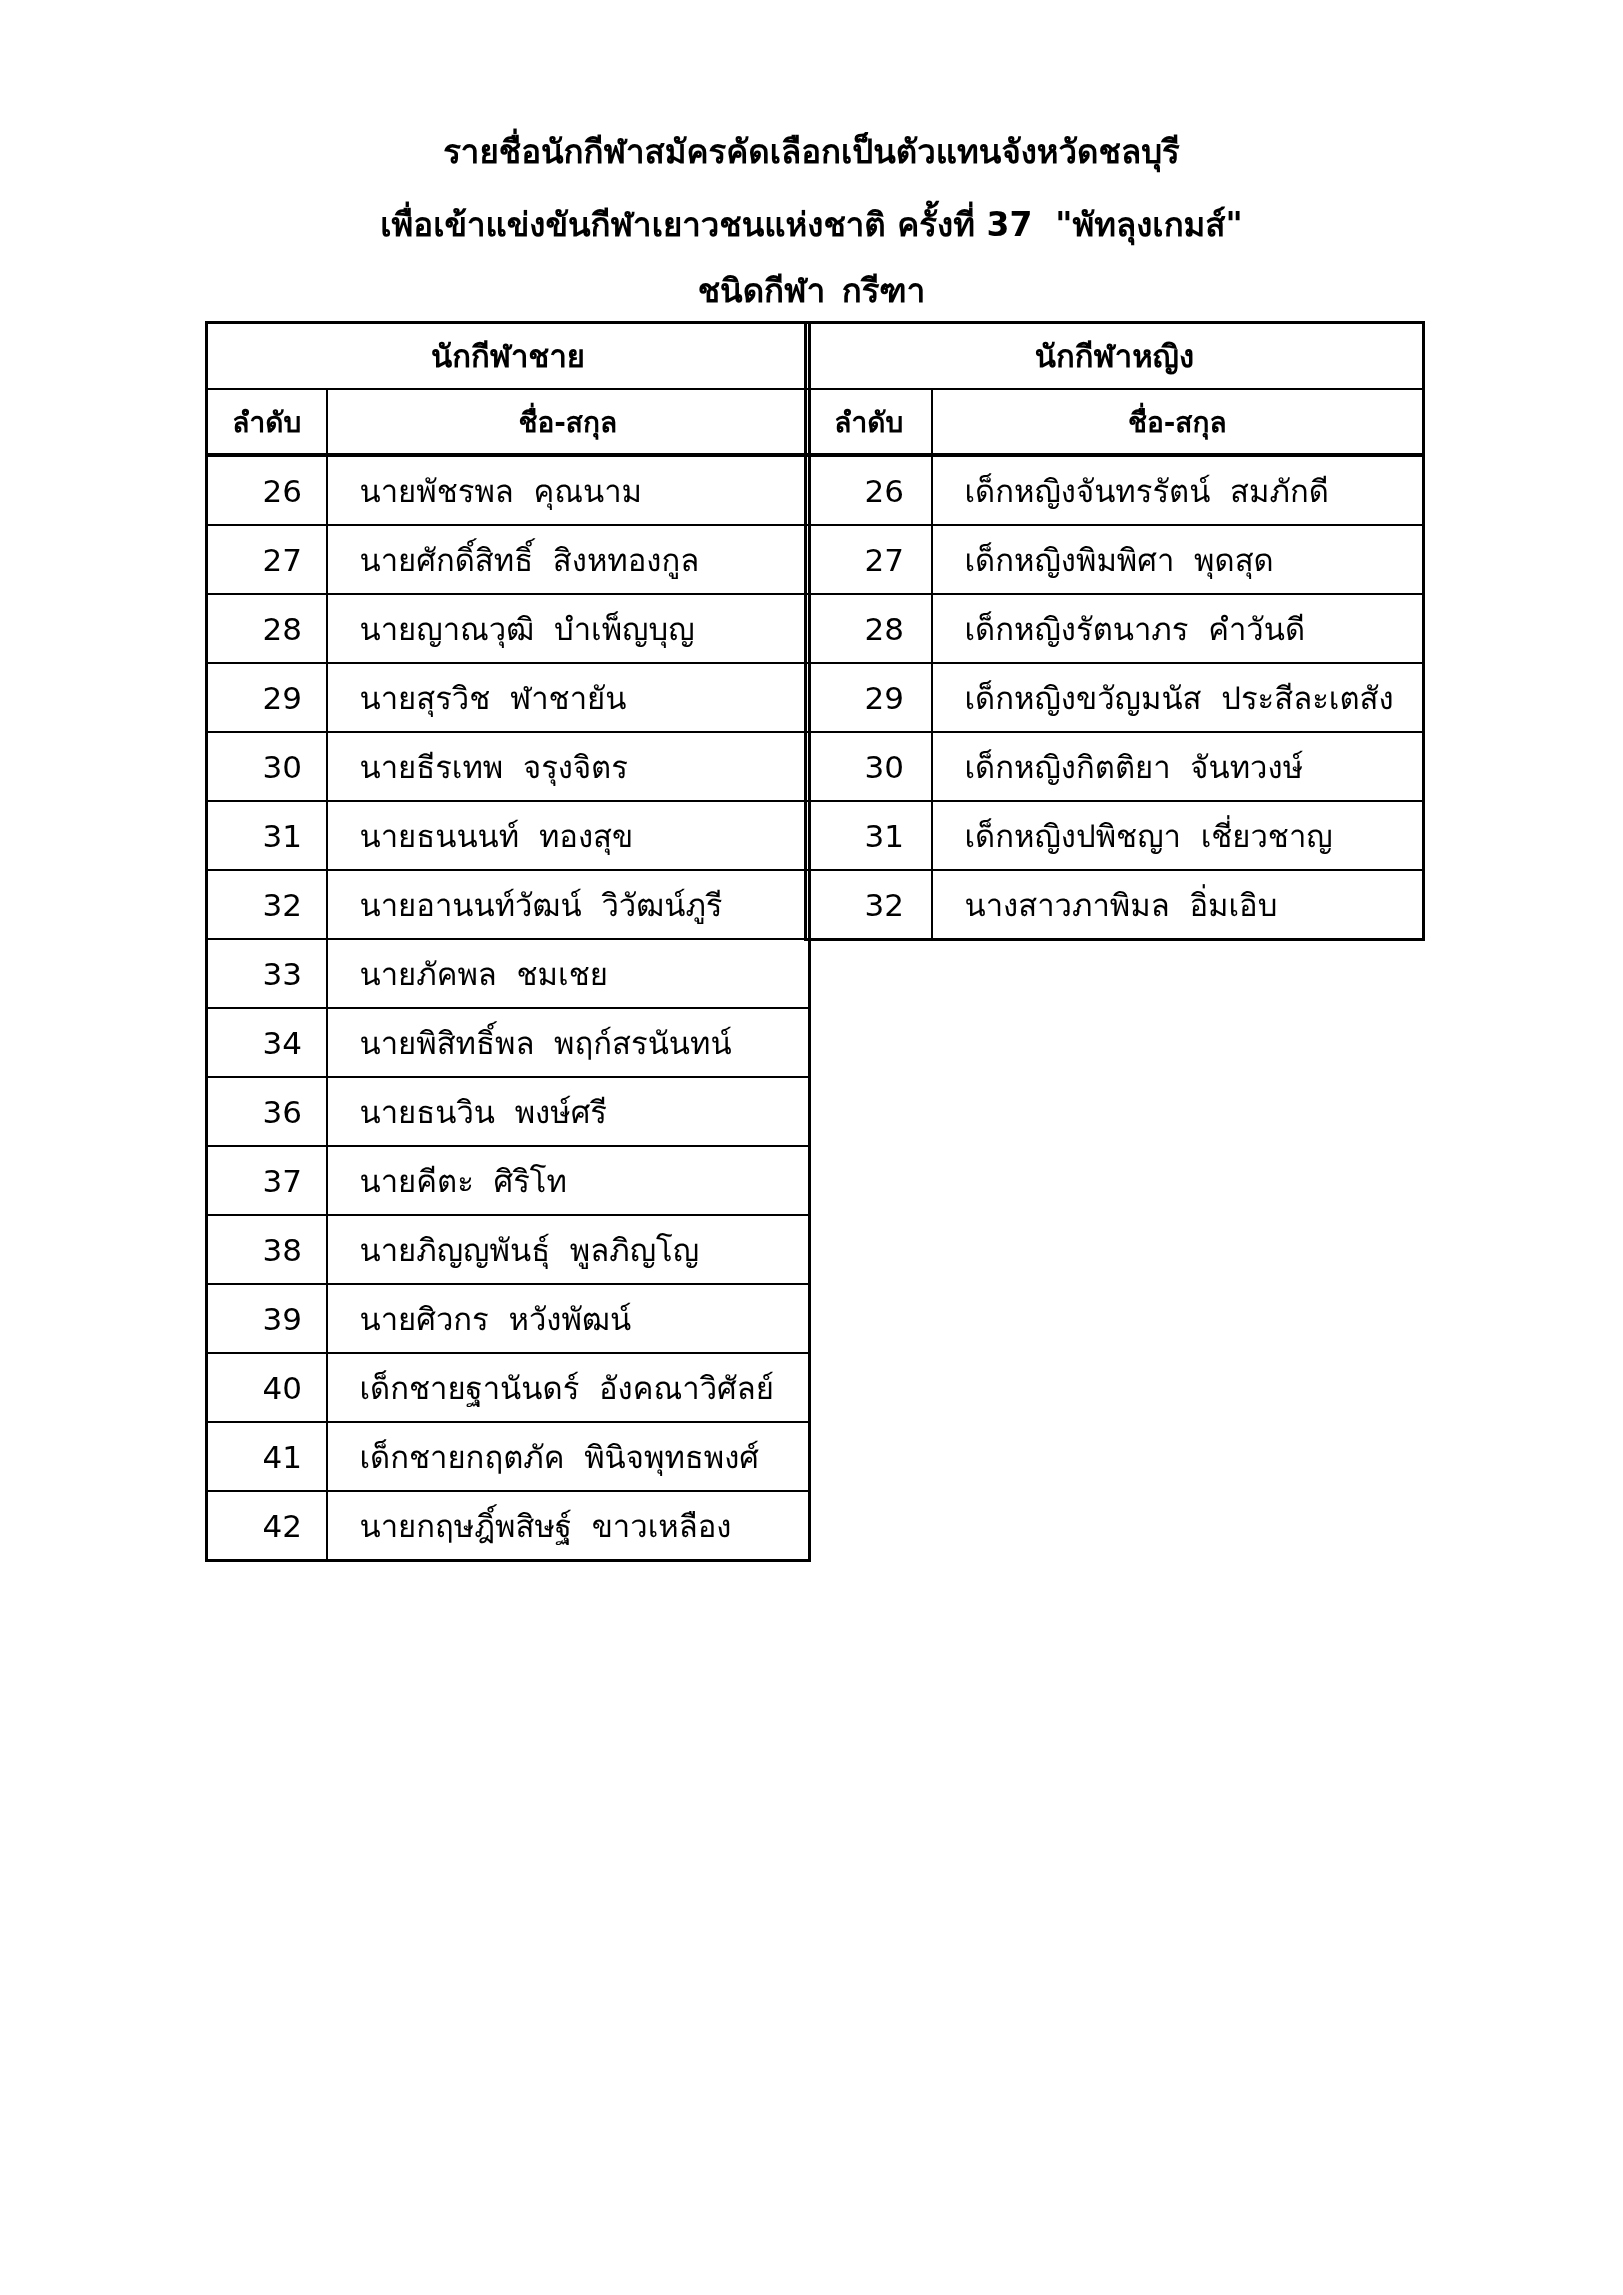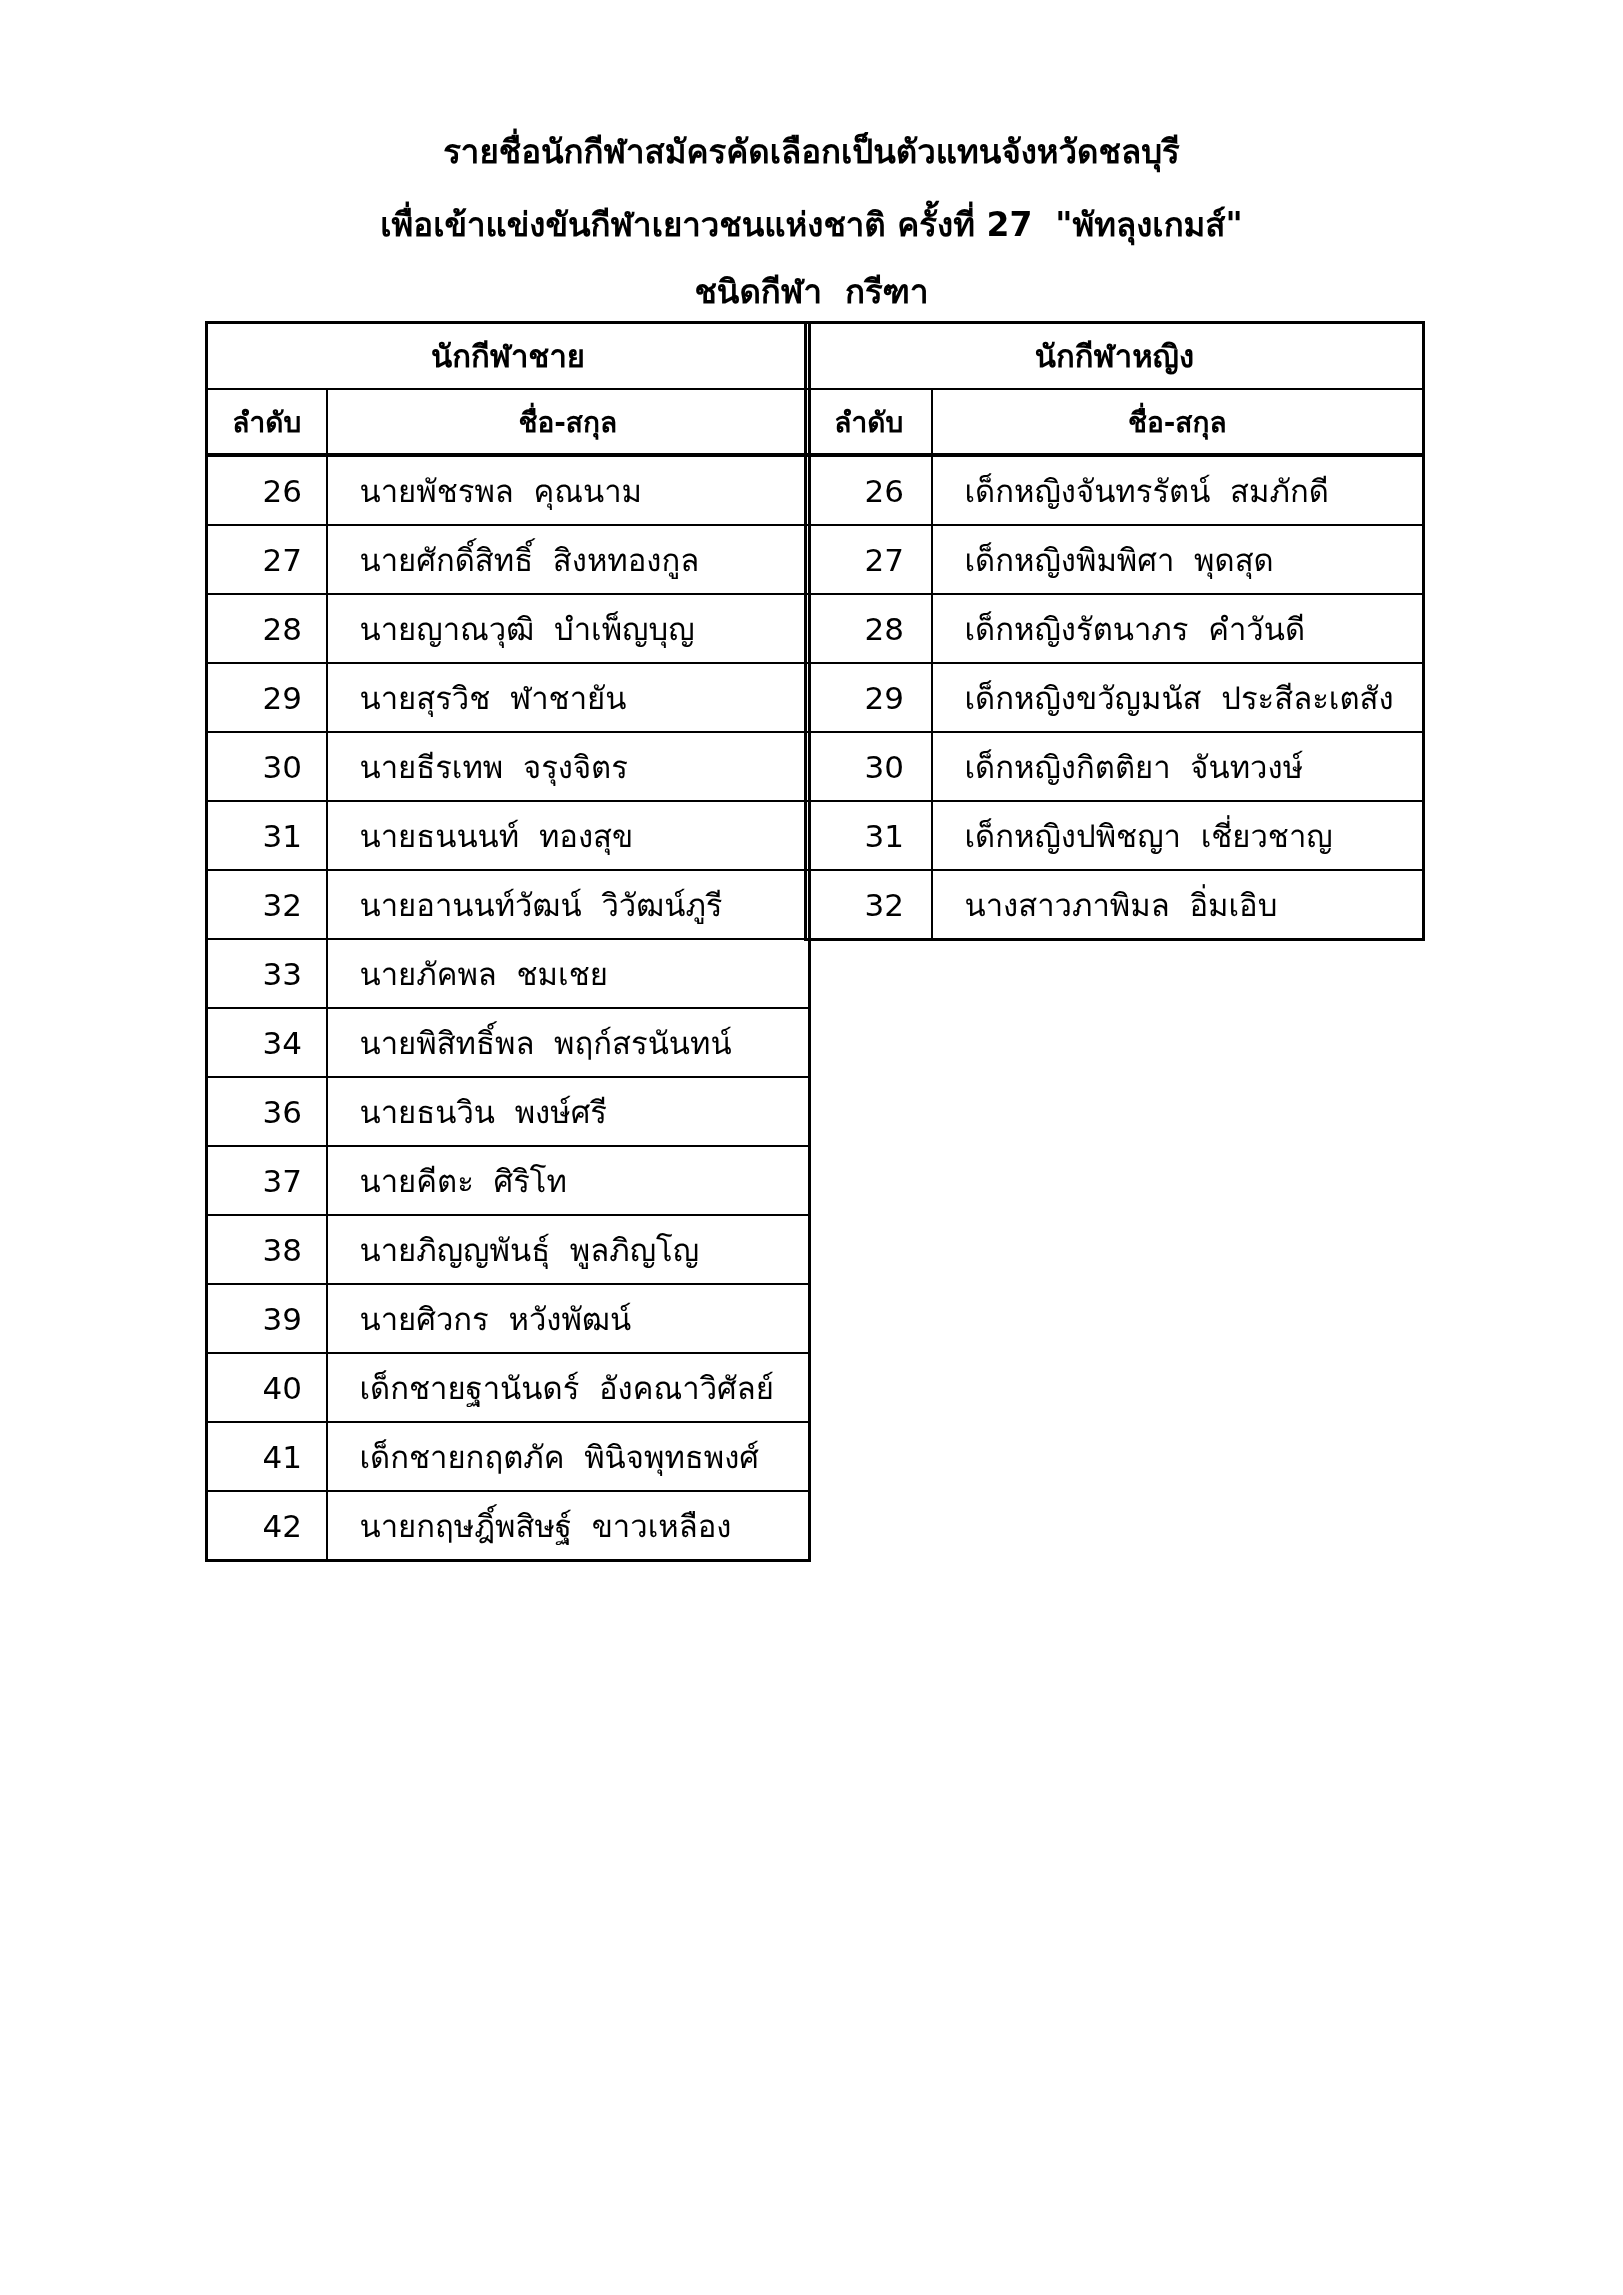--- a/index.html
+++ b/index.html
@@ -18,21 +18,21 @@
     left: 0;
     width: 1623px;
     text-align: center;
     font-weight: bold;
     font-size: 33px;
     line-height: 1.2;
     white-space: pre;
   }
   #title-line1 { top: 132px; }
   #title-line2 { top: 205px; }
-  #title-line3 { top: 272px; }
+  #title-line3 { top: 272px; font-family: Liberation Serif, serif; }
 
   table.roster {
     position: absolute;
     top: 321px;
     border-collapse: collapse;
     table-layout: fixed;
     border: 3.9px solid #000;
   }
   #male-table   { left: 205px;  width: 603px; }
   #female-table { left: 804px; width: 618px; }
@@ -63,21 +63,21 @@
   }
   td.no-cell   { text-align: center; }
   td.name-cell { text-align: left; padding-left: 9.2px; white-space: pre; }
 </style>
 </head>
 <body>
 
 <div class="page">
 
   <div class="title" id="title-line1">รายชื่อนักกีฬาสมัครคัดเลือกเป็นตัวแทนจังหวัดชลบุรี</div>
-  <div class="title" id="title-line2">เพื่อเข้าแข่งขันกีฬาเยาวชนแห่งชาติ ครั้งที่ 27  "พัทลุงเกมส์"</div>
+  <div class="title" id="title-line2">เพื่อเข้าแข่งขันกีฬาเยาวชนแห่งชาติ ครั้งที่ 37  "พัทลุงเกมส์"</div>
   <div class="title" id="title-line3">ชนิดกีฬา  กรีฑา</div>
 
   <table class="roster" id="male-table">
     <colgroup>
         <col style="width:120px">
         <col style="width:483px">
       </colgroup>
     <tbody>
         <tr class="section-header">
       <th colspan="2">นักกีฬาชาย</th>

